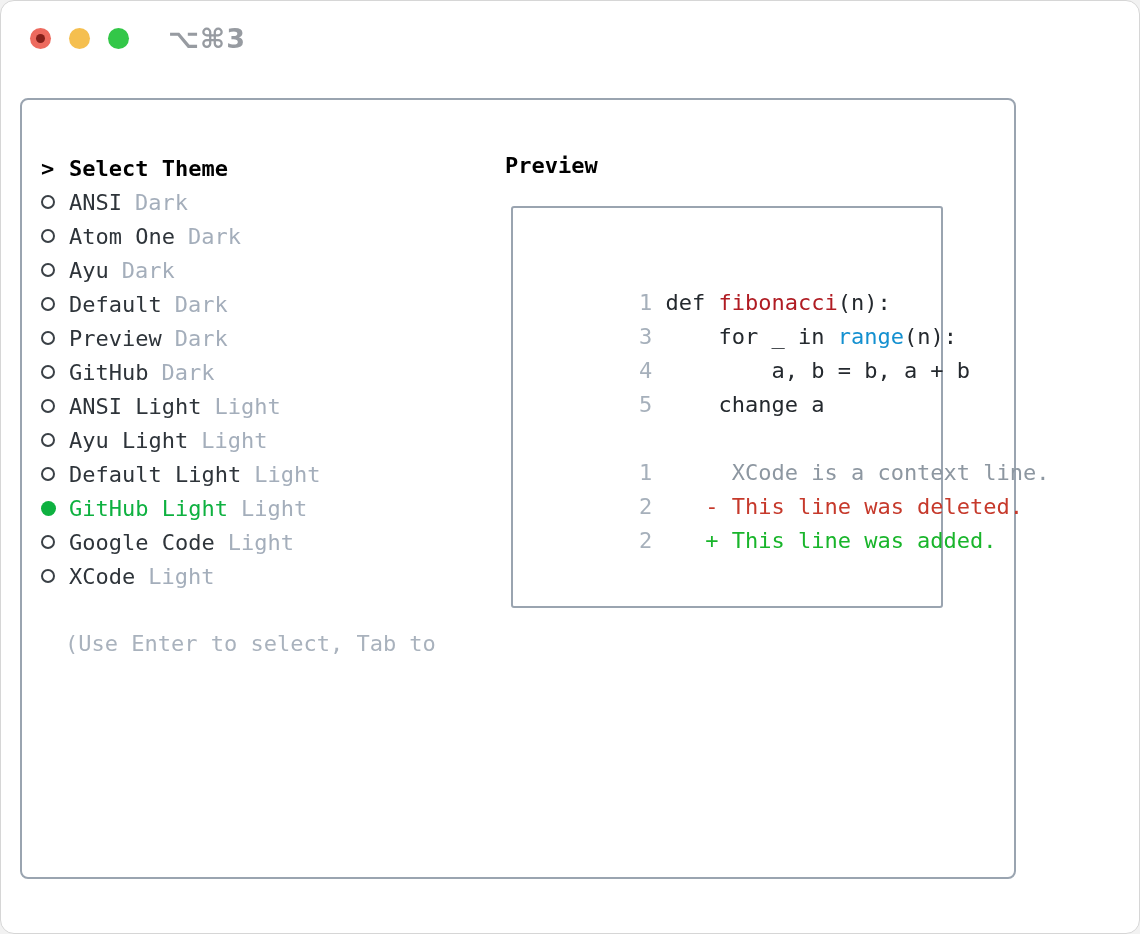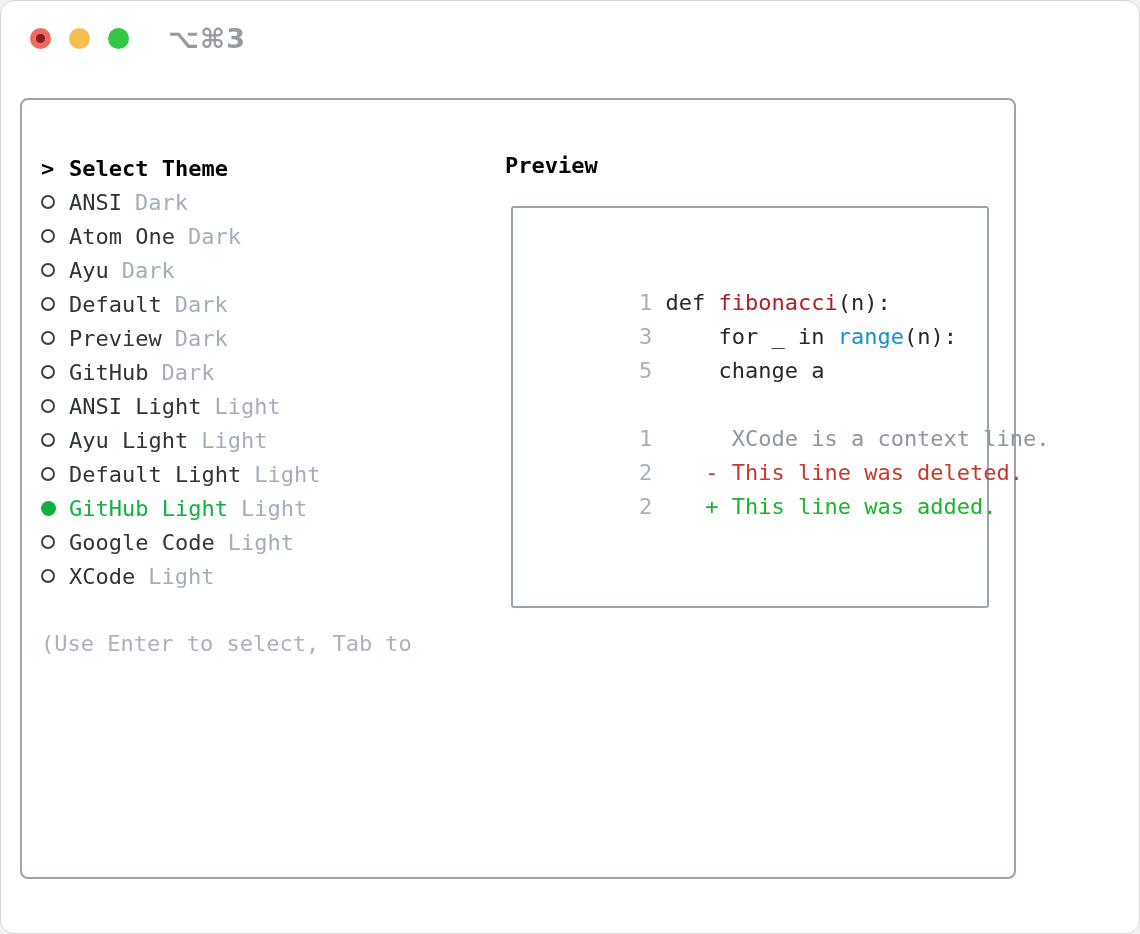--- a/index.html
+++ b/index.html
@@ -40,28 +40,28 @@
     width:14px; height:14px; border:2px solid #3a4046; border-radius:50%;
     box-sizing:border-box; background:transparent;
   }
   .radio.sel { width:15px; height:15px; border:none; background:var(--accent-green,#0eb140); }
   .prompt { font-weight:bold; color:#000; }
   .hdr .name { font-weight:bold; color:#000; }
   .variant { color:var(--muted-gray,#a4aebb); margin-left:13px; }
   .row.sel .name { color:var(--accent-green,#0eb140); }
   .apply-block { margin-top:34px; }
   .hint-block { margin-top:34px; color:#a9b2bd; }
-  .hint-block div { height:34px; line-height:34px; white-space:pre; }
+  .hint-block div { height:34px; line-height:34px; white-space:pre;margin-left:24px; }
   
   .preview-label {
     position:absolute; left:483px; top:49px; height:34px; line-height:34px;
     font-size:22px; font-weight:bold; color:#000;
   }
   .preview-box {
-    position:absolute; left:489px; top:106px; width:478px; height:402px;
+    position:absolute; left:489px; top:106px; width:432px; height:402px;
     border:2px solid var(--border-gray,#9aa4b0); border-radius:3px;
     box-sizing:border-box; padding:44px 0 4px 20px; background:#fff;
   }
   .code-line { height:34px; line-height:34px; font-size:22px; white-space:pre; }
   .tk-linenum  { color:#a6b0bb; }
   .tk-plain    { color:var(--text-dark,#24292e); }
   .tk-function { color:var(--function-red,#b01c23); }
   .tk-literal  { color:var(--literal-teal,#0b7c85); }
   .tk-builtin  { color:var(--builtin-blue,#1390d0); }
   .tk-context  { color:#8d97a1; }
@@ -168,20 +168,23 @@
     <div class="preview-label">Preview</div>
 
     <div class="preview-box">
       <div class="code-line">
         <span class="tk-linenum">1</span><span class="tk-plain"> def </span><span class="tk-function">fibonacci</span><span class="tk-plain">(n):</span>
       </div>
       <div class="code-line">
         <span class="tk-linenum">3</span><span class="tk-plain">     for _ in </span><span class="tk-builtin">range</span><span class="tk-plain">(n):</span>
       </div>
       <div class="code-line">
+        <span class="tk-linenum">4</span><span class="tk-plain">         a, b = b, a + b</span>
+      </div>
+      <div class="code-line">
         <span class="tk-linenum">5</span><span class="tk-plain">     change a</span>
       </div>
       <div class="code-line"></div>
       <div class="code-line">
         <span class="tk-linenum">1</span><span class="tk-context">      XCode is a context line.</span>
       </div>
       <div class="code-line">
         <span class="tk-linenum">2</span><span class="tk-deleted">    - This line was deleted.</span>
       </div>
       <div class="code-line">

